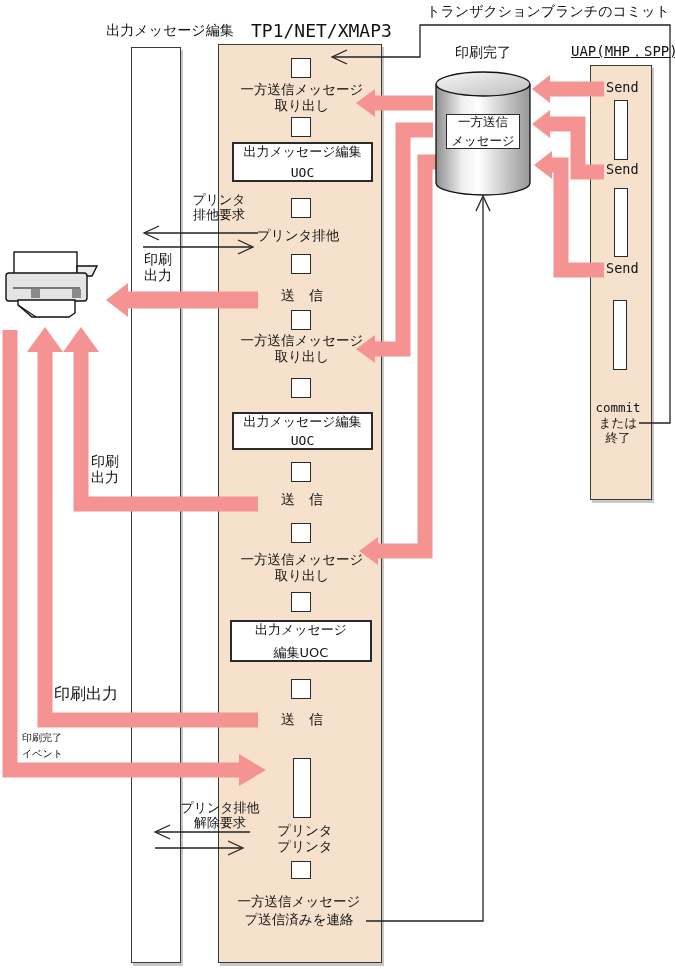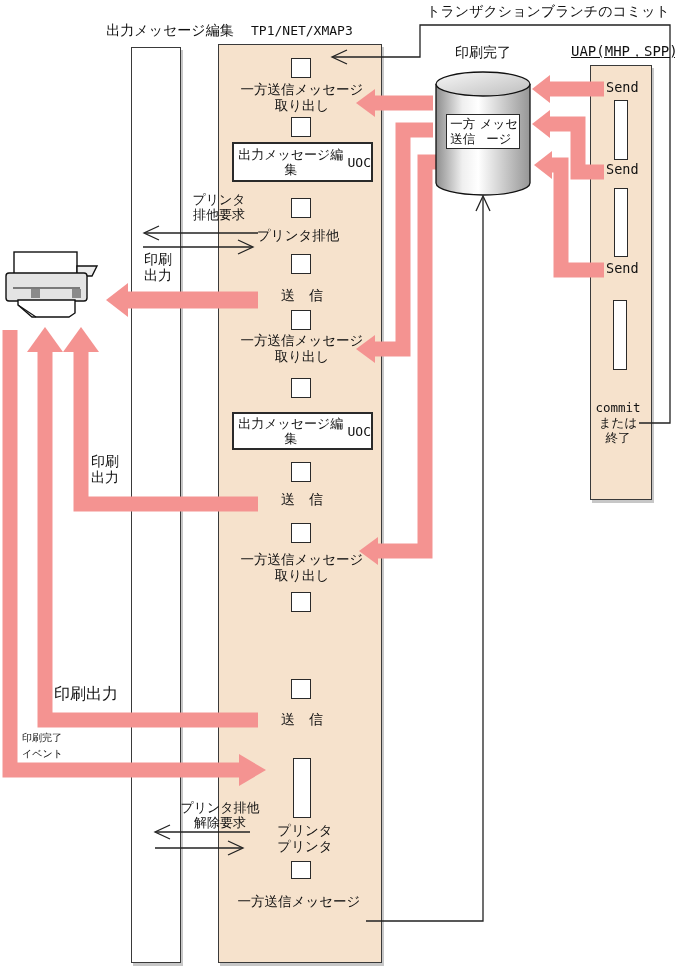--- a/index.html
+++ b/index.html
@@ -13,21 +13,21 @@
     font-family:"DejaVu Sans","Liberation Sans",sans-serif;color:#111;
   }
   .mono{font-family:"DejaVu Sans Mono","Liberation Mono",monospace;}
   .lane{position:absolute;border:1.5px solid #3a3a3a;box-shadow:2px 3px 0 rgba(130,130,130,.45);box-sizing:border-box;}
   .lane.white{background:#fff;}
   .lane.beige{background:var(--beige);}
   .sq{position:absolute;width:20px;height:20px;background:#fff;border:1.5px solid #2a2a2a;box-sizing:border-box;}
   .tallrect{position:absolute;width:18px;height:60px;background:#fff;border:1.5px solid #2a2a2a;box-sizing:border-box;}
   .uaprect{position:absolute;width:14px;background:#fff;border:1.5px solid #2a2a2a;box-sizing:border-box;}
   .uocbox{position:absolute;background:#fff;border:2px solid #2a2a2a;box-sizing:border-box;
-    display:flex;flex-direction:row;align-items:center;justify-content:space-between;
+    display:flex;flex-direction:column;align-items:center;justify-content:space-between;
     font-size:13px;line-height:15px;text-align:center;}
   .lbl{position:absolute;font-size:13.5px;line-height:16px;white-space:nowrap;}
   .c{text-align:center;}
   svg{position:absolute;left:0;top:0;}
   .layer{position:absolute;left:0;top:0;width:100%;height:100%;}
 </style>
 </head>
 <body>
 
 <div class="canvas">
@@ -129,21 +129,21 @@
       <rect x="6" y="273" width="81" height="28" rx="3" fill="#e4e4e4"></rect>
       <rect x="31" y="289" width="9" height="9" fill="#8a8a8a" stroke="none"></rect>
       <rect x="72" y="289" width="9" height="9" fill="#8a8a8a" stroke="none"></rect>
       <path d="M13,288 H80" stroke-width="1.2"></path>
       <polygon points="18,300 75,300 75,313 69,317 32,317 18,305" fill="#ffffff"></polygon>
       <path d="M18,305 L36,317" stroke-width="1.2"></path>
     </g>
   </svg>
 
   <div class="lbl c" style="left:104px;top:22px;width:132px;font-size:14px;">出力メッセージ編集</div>
-  <div class="lbl mono" style="left:251px;top:23px;font-size:13px;">TP1/NET/XMAP3</div>
+  <div class="lbl mono" style="left:251px;top:23px;font-size:18px;">TP1/NET/XMAP3</div>
   <div class="lbl c" style="left:420px;top:3px;width:256px;font-size:14px;">トランザクションブランチのコミット</div>
   <div class="lbl c" style="left:438px;top:44px;width:90px;font-size:14px;">印刷完了</div>
   <div class="lbl mono" style="left:571px;top:43px;font-size:14px;text-decoration:underline;">UAP(MHP，SPP)</div>
 
   <div class="sq" style="left:291px;top:58px;"></div>
   <div class="sq" style="left:291px;top:117px;"></div>
   <div class="sq" style="left:291px;top:198px;"></div>
   <div class="sq" style="left:291px;top:254px;"></div>
   <div class="sq" style="left:291px;top:310px;"></div>
   <div class="sq" style="left:291px;top:378px;"></div>
@@ -170,27 +170,32 @@
   </div>
   <div class="uocbox" style="left:232px;top:412px;width:141px;height:38px;">
     <div>出力メッセージ編集</div>
     <div class="mono">UOC</div>
   </div>
   <div class="lbl c" style="left:252px;top:491px;width:100px;font-size:14px;">送　信</div>
   <div class="lbl c" style="left:222px;top:551px;width:160px;">
     <div>一方送信メッセージ</div>
     <div>取り出し</div>
   </div>
+  <div class="uocbox" style="left:230px;top:620px;width:142px;height:42px;">
+    <div>出力メッセージ</div>
+    <div>編集UOC</div>
+  </div>
   <div class="lbl c" style="left:252px;top:711px;width:100px;font-size:14px;">送　信</div>
   <div class="lbl c" style="left:267px;top:822px;width:76px;">
     <div>プリンタ</div>
     <div>プリンタ</div>
   </div>
   <div class="lbl c" style="left:224px;top:893px;width:150px;line-height:17.5px;">
     <div>一方送信メッセージ</div>
+    <div>プ送信済みを連絡</div>
   </div>
 
   <div class="lbl c" style="left:183px;top:193px;width:72px;font-size:13px;line-height:14.5px;">
     <div>プリンタ</div>
     <div>排他要求</div>
   </div>
   <div class="lbl c" style="left:141px;top:251px;width:34px;font-size:14px;">
     <div>印刷</div>
     <div>出力</div>
   </div>

